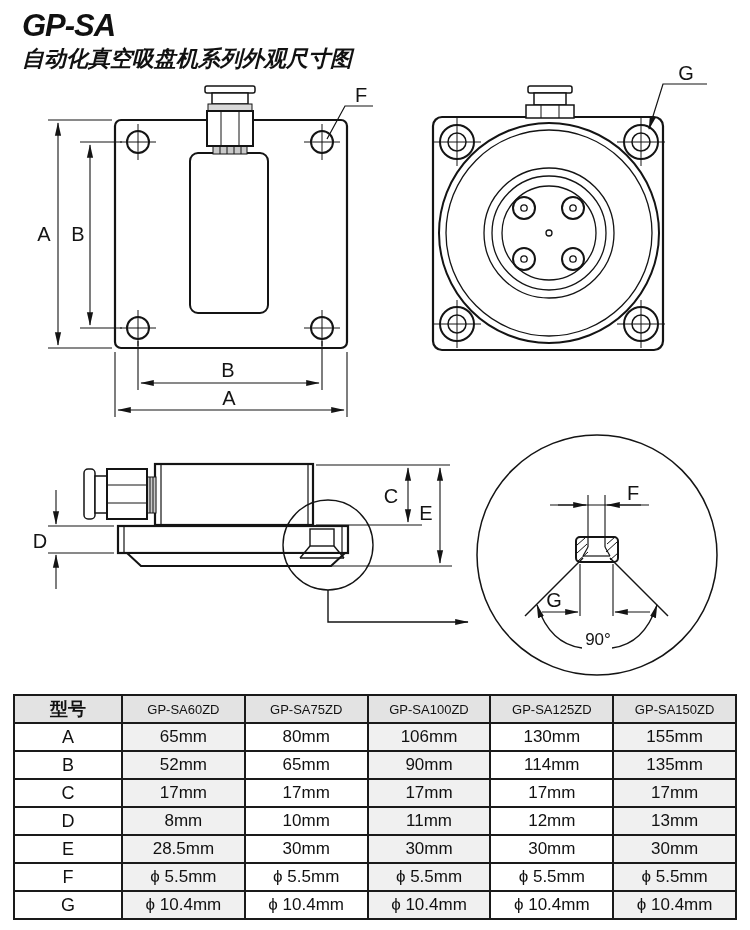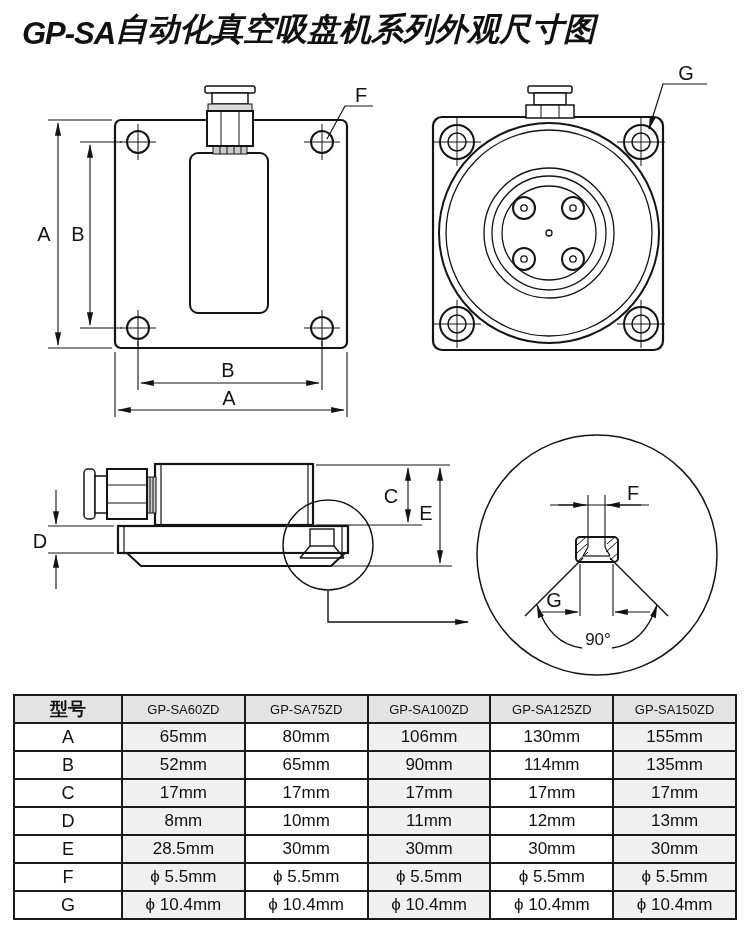--- a/index.html
+++ b/index.html
@@ -1,22 +1,22 @@
 <!DOCTYPE html>
 <html><head>
 <meta charset="utf-8">
 <style>
   html,body{margin:0;padding:0;}
   body{
     width:750px;height:930px;position:relative;overflow:hidden;
     background:#ffffff;font-family:"Liberation Sans",sans-serif;color:#111;
   }
-  .title{position:absolute;left:22px;top:8px;white-space:nowrap;display:flex;align-items:flex-end;}
+  .title{position:absolute;left:22px;top:8px;white-space:nowrap;display:flex;align-items:flex-start;flex-direction:column;}
   .title .brand{font-style:italic;font-weight:bold;font-size:31px;letter-spacing:-1px;}
-  .title .subtitle{font-style:italic;font-weight:600;font-size:32px;letter-spacing:0px;}
+  .title .subtitle{font-style:italic;font-weight:600;font-size:22px;letter-spacing:0px;}
   svg.drawing{position:absolute;left:0;top:0;}
   svg.drawing text{font-family:"Liberation Sans",sans-serif;fill:#141414;}
   .dimtext{font-size:20px;}
   .angtext{font-size:17px;}
 
   table.dims{
     position:absolute;left:13px;top:694px;width:724px;
     border-collapse:collapse;table-layout:fixed;
     font-size:17px;text-align:center;
   }

